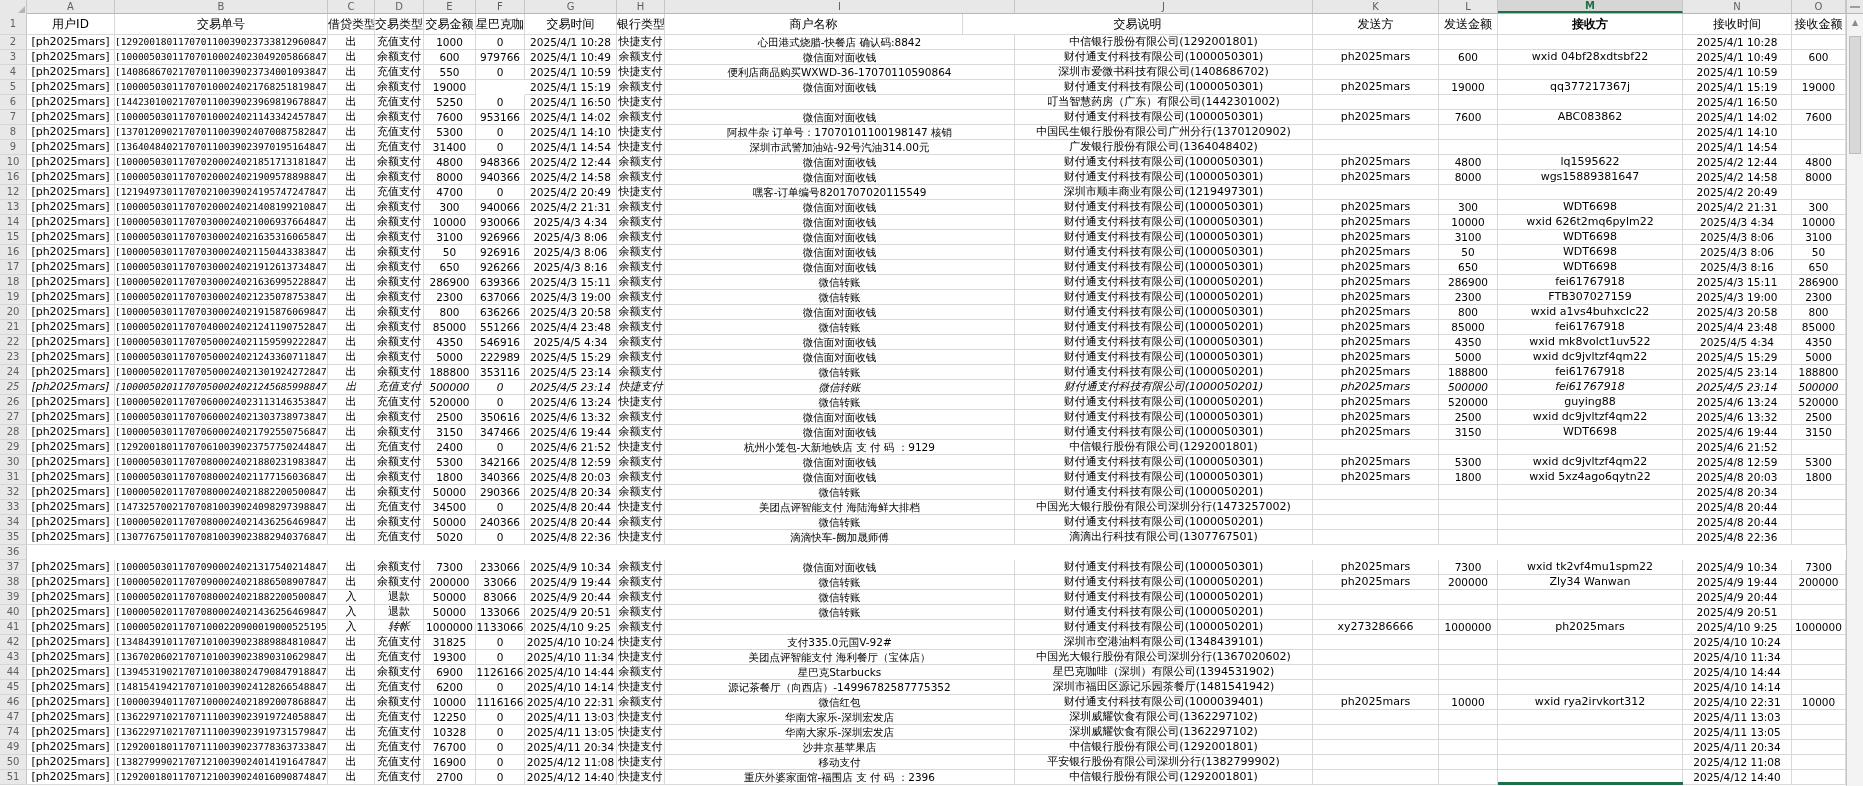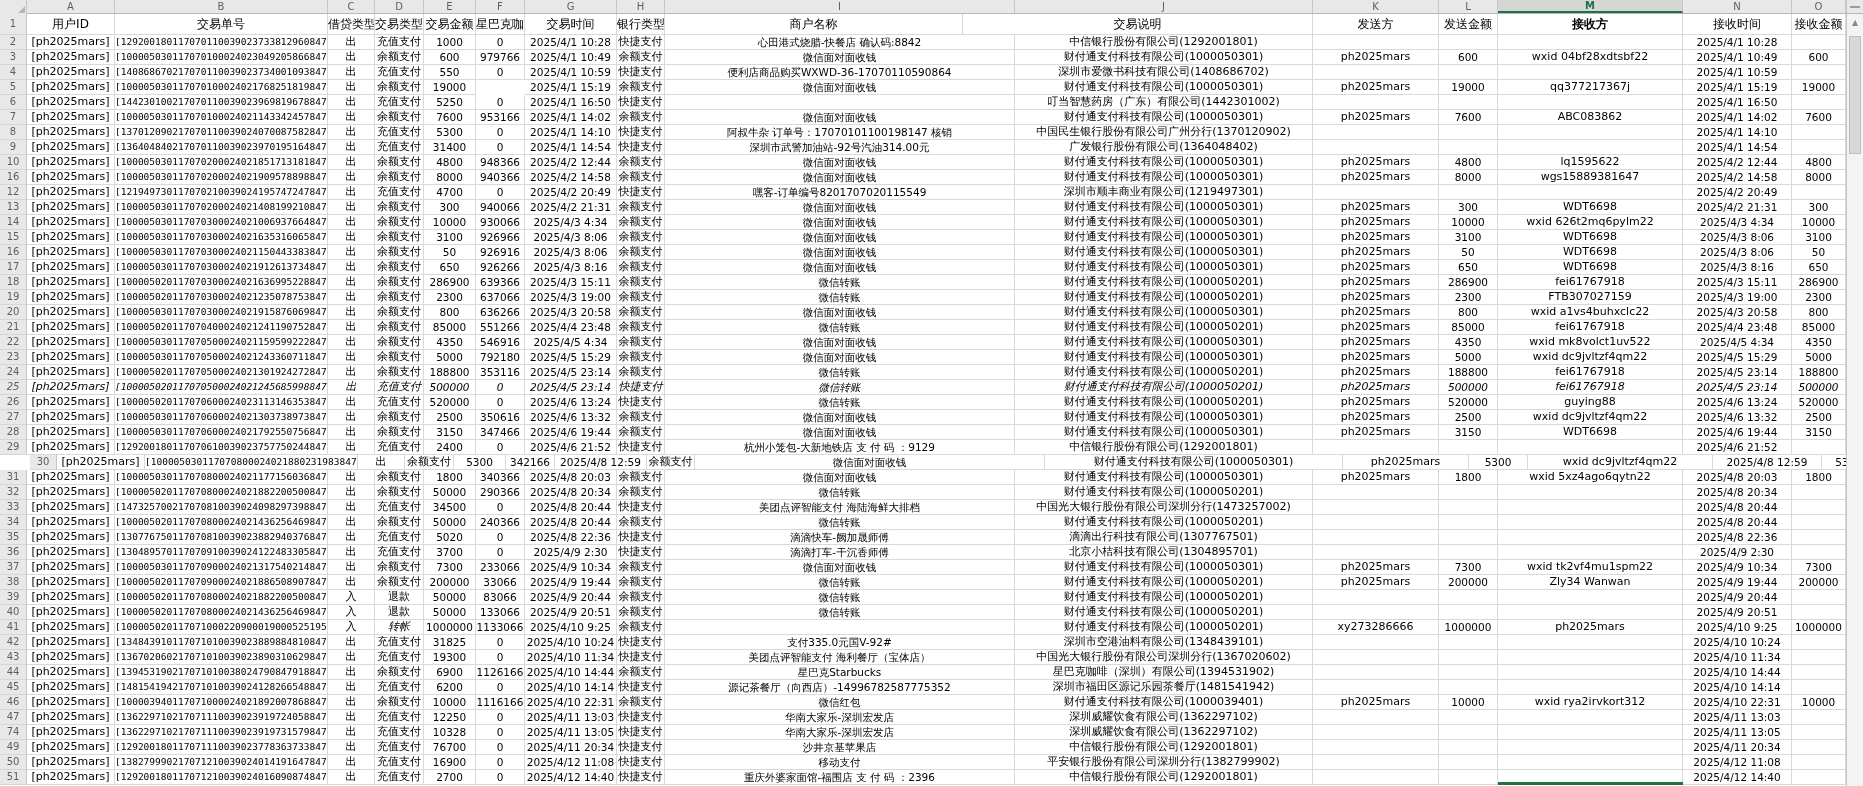--- a/index.html
+++ b/index.html
@@ -465,21 +465,21 @@
         <div class="cell c13" style="width: 109px; line-height: 14px;">2025/4/5 4:34</div>
         <div class="cell c14" style="width: 54px; line-height: 14px;">4350</div>
       </div>
       <div class="row" style="height: 15px;">
         <div class="rownum" style="line-height: 14px;">23</div>
         <div class="cell c0" style="width: 88px; line-height: 14px;">[ph2025mars]</div>
         <div class="cell c1" style="width: 213px; line-height: 14px;">[100005030117070500024021243360711847]</div>
         <div class="cell c2" style="width: 47px; line-height: 14px;">出</div>
         <div class="cell c3" style="width: 49px; line-height: 14px;">余额支付</div>
         <div class="cell c4" style="width: 52px; line-height: 14px;">5000</div>
-        <div class="cell c5" style="width: 49px; line-height: 14px;">792180</div>
+        <div class="cell c5" style="width: 49px; line-height: 14px;">222989</div>
         <div class="cell c6" style="width: 92px; line-height: 14px;">2025/4/5 15:29</div>
         <div class="cell c7" style="width: 48px; line-height: 14px;">余额支付</div>
         <div class="cell c8" style="width: 350px; line-height: 14px;">微信面对面收钱</div>
         <div class="cell c9" style="width: 298px; line-height: 14px;">财付通支付科技有限公司(1000050301)</div>
         <div class="cell c10" style="width: 126px; line-height: 14px;">ph2025mars</div>
         <div class="cell c11" style="width: 59px; line-height: 14px;">5000</div>
         <div class="cell c12" style="width: 185px; line-height: 14px;">wxid dc9jvltzf4qm22</div>
         <div class="cell c13" style="width: 109px; line-height: 14px;">2025/4/5 15:29</div>
         <div class="cell c14" style="width: 54px; line-height: 14px;">5000</div>
       </div>
@@ -585,21 +585,21 @@
         <div class="cell c7" style="width: 48px; line-height: 14px;">快捷支付</div>
         <div class="cell c8" style="width: 350px; line-height: 14px;">杭州小笼包-大新地铁店 支 付 码 ：9129</div>
         <div class="cell c9" style="width: 298px; line-height: 14px;">中信银行股份有限公司(1292001801)</div>
         <div class="cell c10" style="width: 126px; line-height: 14px;"></div>
         <div class="cell c11" style="width: 59px; line-height: 14px;"></div>
         <div class="cell c12" style="width: 185px; line-height: 14px;"></div>
         <div class="cell c13" style="width: 109px; line-height: 14px;">2025/4/6 21:52</div>
         <div class="cell c14" style="width: 54px; line-height: 14px;"></div>
       </div>
       <div class="row" style="height: 15px;">
-        <div class="rownum" style="line-height: 14px; margin-left: 30px;">30</div>
+        <div class="rownum" style="line-height: 14px;">30</div>
         <div class="cell c0" style="width: 88px; line-height: 14px;">[ph2025mars]</div>
         <div class="cell c1" style="width: 213px; line-height: 14px;">[100005030117070800024021880231983847]</div>
         <div class="cell c2" style="width: 47px; line-height: 14px;">出</div>
         <div class="cell c3" style="width: 49px; line-height: 14px;">余额支付</div>
         <div class="cell c4" style="width: 52px; line-height: 14px;">5300</div>
         <div class="cell c5" style="width: 49px; line-height: 14px;">342166</div>
         <div class="cell c6" style="width: 92px; line-height: 14px;">2025/4/8 12:59</div>
         <div class="cell c7" style="width: 48px; line-height: 14px;">余额支付</div>
         <div class="cell c8" style="width: 350px; line-height: 14px;">微信面对面收钱</div>
         <div class="cell c9" style="width: 298px; line-height: 14px;">财付通支付科技有限公司(1000050301)</div>
@@ -692,21 +692,21 @@
         <div class="cell c6" style="width: 92px; line-height: 14px;">2025/4/8 22:36</div>
         <div class="cell c7" style="width: 48px; line-height: 14px;">快捷支付</div>
         <div class="cell c8" style="width: 350px; line-height: 14px;">滴滴快车-阙加晟师傅</div>
         <div class="cell c9" style="width: 298px; line-height: 14px;">滴滴出行科技有限公司(1307767501)</div>
         <div class="cell c10" style="width: 126px; line-height: 14px;"></div>
         <div class="cell c11" style="width: 59px; line-height: 14px;"></div>
         <div class="cell c12" style="width: 185px; line-height: 14px;"></div>
         <div class="cell c13" style="width: 109px; line-height: 14px;">2025/4/8 22:36</div>
         <div class="cell c14" style="width: 54px; line-height: 14px;"></div>
       </div>
-      <div class="row" style="height: 15px;">
+      <div class="row" style="height: 15px; flex-direction: column;">
         <div class="rownum" style="line-height: 14px;">36</div>
         <div class="cell c0" style="width: 88px; line-height: 14px;">[ph2025mars]</div>
         <div class="cell c1" style="width: 213px; line-height: 14px;">[130489570117070910039024122483305847]</div>
         <div class="cell c2" style="width: 47px; line-height: 14px;">出</div>
         <div class="cell c3" style="width: 49px; line-height: 14px;">充值支付</div>
         <div class="cell c4" style="width: 52px; line-height: 14px;">3700</div>
         <div class="cell c5" style="width: 49px; line-height: 14px;">0</div>
         <div class="cell c6" style="width: 92px; line-height: 14px;">2025/4/9 2:30</div>
         <div class="cell c7" style="width: 48px; line-height: 14px;">快捷支付</div>
         <div class="cell c8" style="width: 350px; line-height: 14px;">滴滴打车-干沉香师傅</div>

